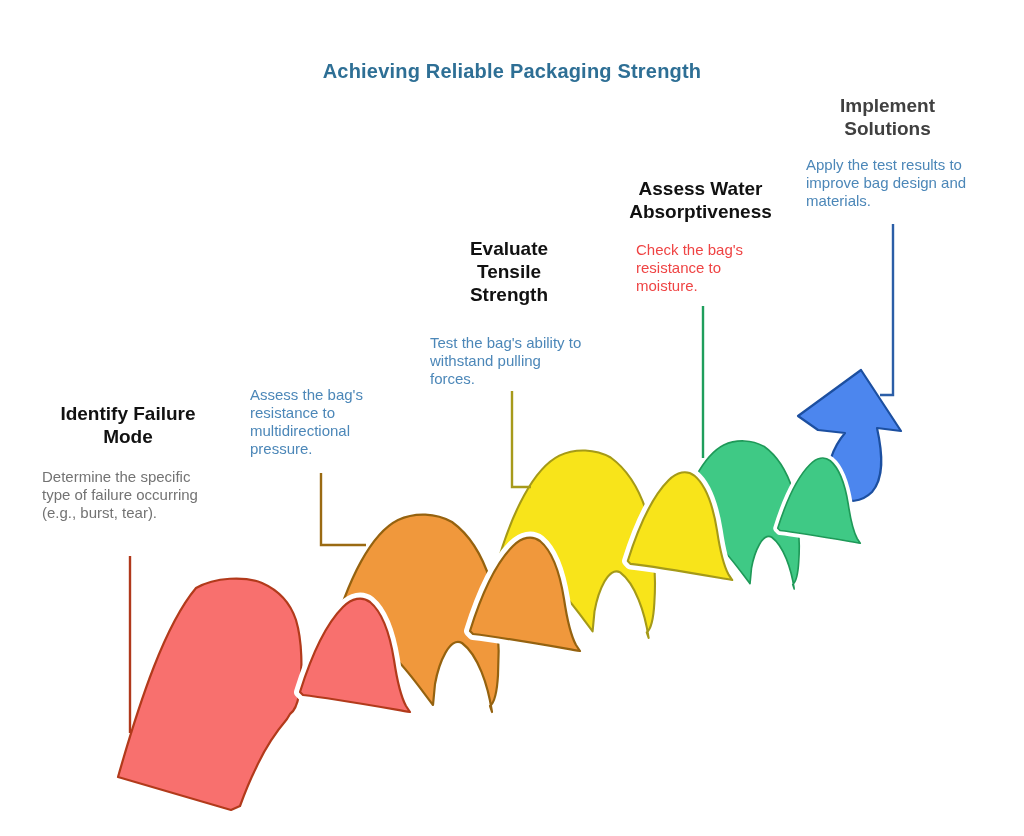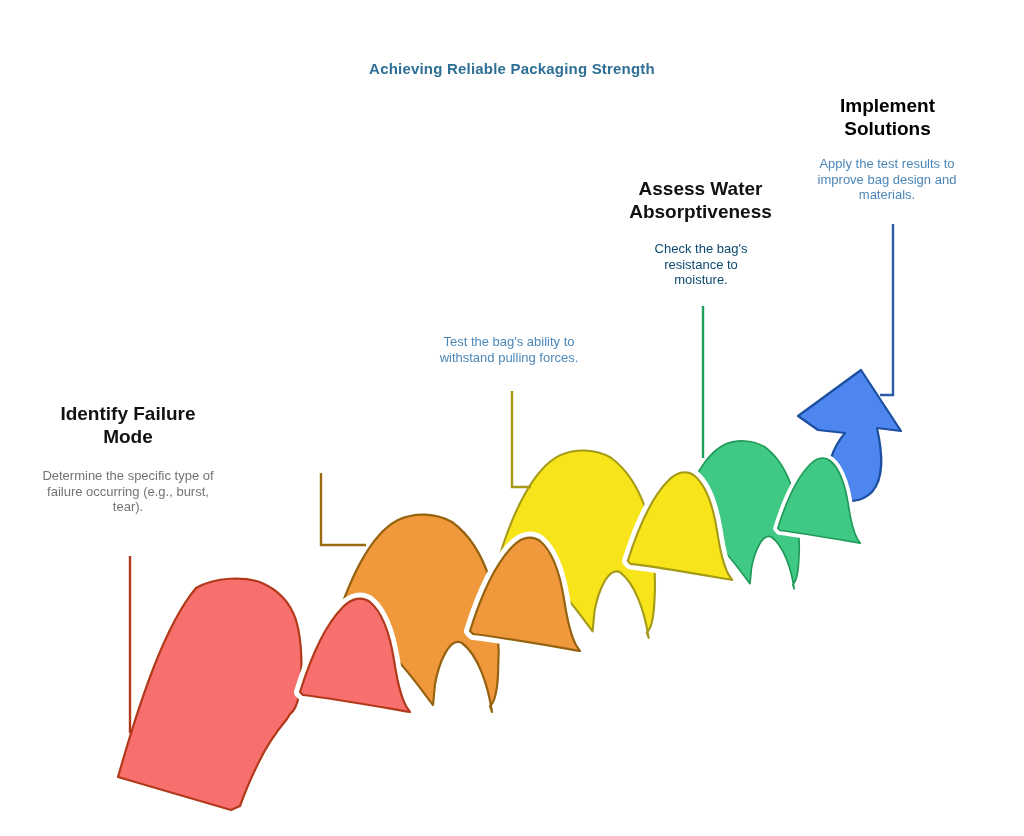--- a/index.html
+++ b/index.html
@@ -6,29 +6,29 @@
   #canvas{
     position:relative;width:1024px;height:836px;background:#fff;overflow:hidden;
     font-family:"Liberation Sans", sans-serif;
   }
   #wave-svg{position:absolute;left:0;top:0;}
   .under{fill:#ffffff;stroke:#ffffff;stroke-width:12px;stroke-linejoin:round;stroke-linecap:round;}
   .shape{stroke-width:2.2px;stroke-linejoin:round;stroke-linecap:round;}
   .connector{fill:none;stroke-width:2.4px;stroke-linecap:butt;}
   .main-title{
     position:absolute;left:0;top:60px;width:1024px;text-align:center;
-    font-size:15px;font-weight:700;letter-spacing:.2px;
+    font-size:20px;font-weight:700;letter-spacing:.2px;
   }
   .step-title{
     position:absolute;text-align:center;font-weight:700;color:#111111;
     font-size:19px;line-height:1.22;
   }
   .step-desc{
-    position:absolute;text-align:center;font-weight:500;
-    font-size:13px;line-height:1.2;
+    position:absolute;font-weight:500;
+    font-size:15px;line-height:1.2;
   }
   
   #t1{left:43px;top:402px;width:170px;}
   #d1{left:42px;top:468px;width:172px;}
   
   #t2{left:237px;top:321px;width:165px;}
   #d2{left:250px;top:386px;width:140px;}
   
   #t3{left:454px;top:237px;width:110px;}
   #d3{left:430px;top:324px;width:158px;}
@@ -129,22 +129,24 @@
     <path class="connector" d="M 512,391 V 487 H 531" stroke="#A79A1B"></path>
     <path class="connector" d="M 703,306 V 458" stroke="#1F9E5C"></path>
     <path class="connector" d="M 893,224 V 395 H 880" stroke="#2B5EA7"></path>
   </svg>
 
   <div class="main-title" style="color: rgb(46, 111, 149);">Achieving Reliable Packaging Strength</div>
 
   <div class="step-title" id="t1" style="color: rgb(17, 17, 17);">Identify Failure Mode</div>
   <div class="step-desc" id="d1" style="color: #737373;">Determine the specific type of failure occurring (e.g., burst, tear).</div>
 
+  <div class="step-desc" id="d2" style="color: rgb(76, 135, 184);">Assess the bag's resistance to multidirectional pressure.</div>
 
+  <div class="step-title" id="t3" style="color: rgb(17, 17, 17);">Evaluate Tensile Strength</div>
   <div class="step-desc" id="d3" style="color: rgb(76, 135, 184); margin-top: 10px;">Test the bag's ability to withstand pulling forces.</div>
 
   <div class="step-title" id="t4" style="color: rgb(17, 17, 17);">Assess Water Absorptiveness</div>
-  <div class="step-desc" id="d4" style="color: #0c4a6e;">Check the bag's resistance to moisture.</div>
+  <div class="step-desc" id="d4" style="color: #ef4444;">Check the bag's resistance to moisture.</div>
 
-  <div class="step-title" id="t5" style="color: #000000;">Implement Solutions</div>
+  <div class="step-title" id="t5" style="color: #404040;">Implement Solutions</div>
   <div class="step-desc" id="d5" style="color: rgb(76, 135, 184);">Apply the test results to improve bag design and materials.</div>
 
 </div>
 
 </body></html>

